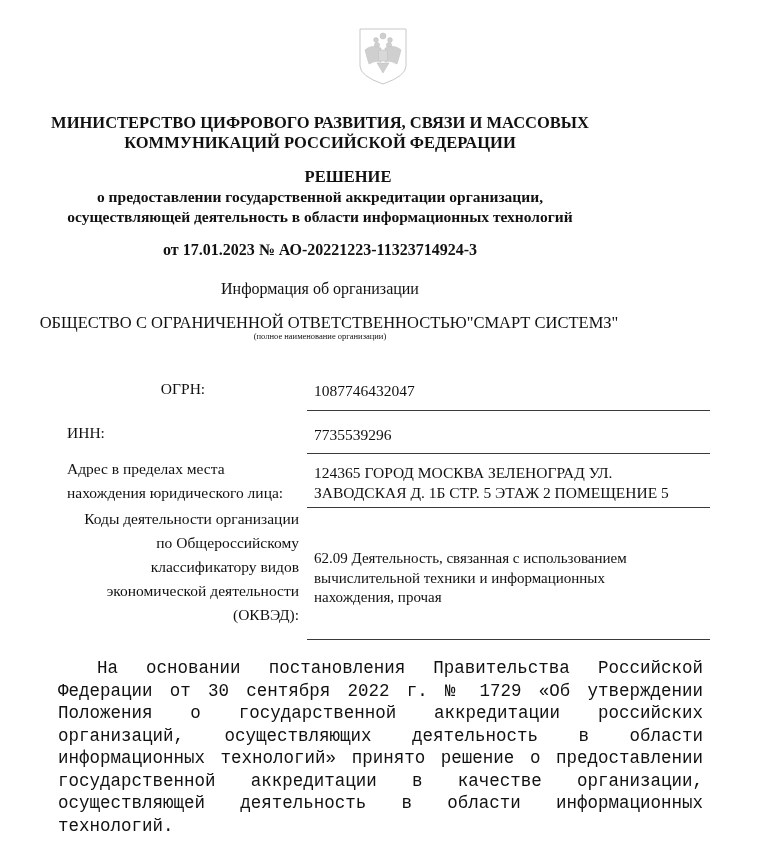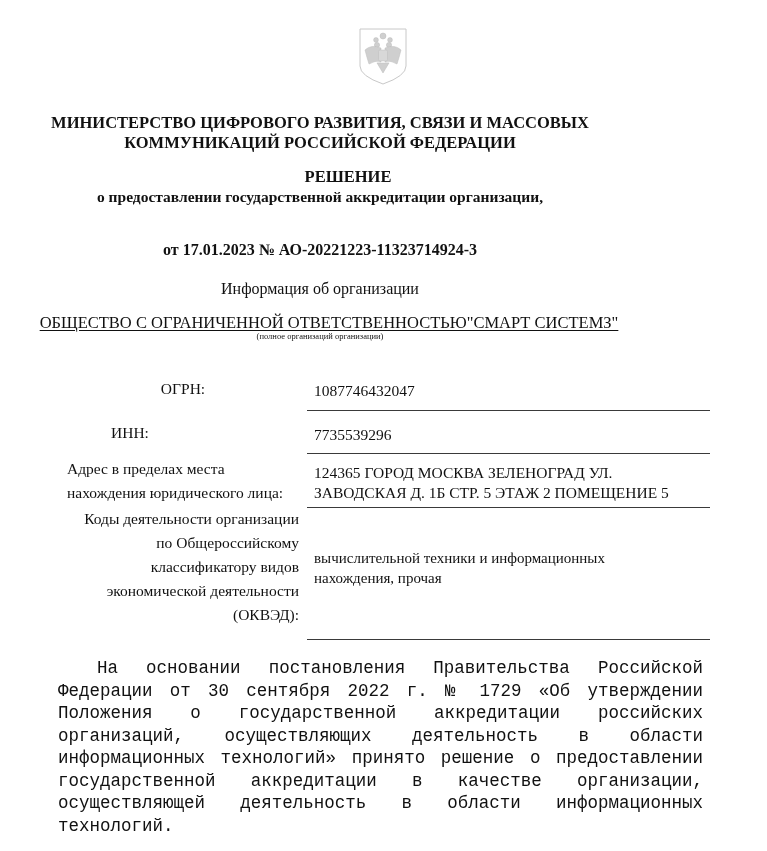--- a/index.html
+++ b/index.html
@@ -51,21 +51,20 @@
       top: 279px;
       font-size: 16px;
       line-height: 20px;
     }
     .org-name {
       top: 313px;
       font-size: 16.5px;
       line-height: 20px;
     }
     .org-name span {
-      text-decoration: underline;
       text-underline-offset: 2px;
       margin-left: 18px;
     }
     .org-name-caption {
       top: 331px;
       font-size: 8.5px;
       line-height: 10px;
     }
 
     .label {
@@ -124,34 +123,35 @@
 </div>
 
 <div class="abs center ministry">
   <div>МИНИСТЕРСТВО ЦИФРОВОГО РАЗВИТИЯ, СВЯЗИ И МАССОВЫХ</div>
   <div>КОММУНИКАЦИЙ РОССИЙСКОЙ ФЕДЕРАЦИИ</div>
 </div>
 
 <div class="abs center decision-title">РЕШЕНИЕ</div>
 <div class="abs center decision-subtitle">
   <div>о предоставлении государственной аккредитации организации,</div>
+  <div>осуществляющей деятельность в области информационных технологий</div>
 </div>
 <div class="abs center decision-number">от 17.01.2023 № АО-20221223-11323714924-3</div>
 
 <div class="abs center org-info-heading">Информация об организации</div>
 <div class="abs center org-name">
   <span>ОБЩЕСТВО С ОГРАНИЧЕННОЙ ОТВЕТСТВЕННОСТЬЮ"СМАРТ СИСТЕМЗ"</span>
 </div>
-<div class="abs center org-name-caption">(полное организаций организации)</div>
+<div class="abs center org-name-caption">(полное наименование организации)</div>
 
 <div class="abs label" style="top:377px;text-align:center;">ОГРН:</div>
 <div class="abs value" style="top:381px;">1087746432047</div>
 <div class="abs rule" style="top:410px;"></div>
 
-<div class="abs label" style="top:421px;margin-left:44px;">ИНН:</div>
+<div class="abs label" style="top:421px;">ИНН:</div>
 <div class="abs value" style="top:425px;">7735539296</div>
 <div class="abs rule" style="top:453px;"></div>
 
 <div class="abs label" style="top:457px;">
   <div>Адрес в пределах места</div>
   <div>нахождения юридического лица:</div>
 </div>
 <div class="abs value" style="top:463px;">
   <div>124365 ГОРОД МОСКВА ЗЕЛЕНОГРАД УЛ.</div>
   <div>ЗАВОДСКАЯ Д. 1Б СТР. 5 ЭТАЖ 2 ПОМЕЩЕНИЕ 5</div>
@@ -159,18 +159,19 @@
 <div class="abs rule" style="top:507px;"></div>
 
 <div class="abs label" style="top:507px;text-align:right;">
   <div>Коды деятельности организации</div>
   <div>по Общероссийскому</div>
   <div>классификатору видов</div>
   <div>экономической деятельности</div>
   <div>(ОКВЭД):</div>
 </div>
 <div class="abs value" style="top:549px; font-size:15px; line-height:19.5px;">
+  <div>62.09 Деятельность, связанная с использованием</div>
   <div>вычислительной техники и информационных</div>
   <div>нахождения, прочая</div>
 </div>
 <div class="abs rule" style="top:639px;"></div>
 
 <div class="abs paragraph">На основании постановления Правительства Российской Федерации от 30 сентября 2022 г. № 1729 «Об утверждении Положения о государственной аккредитации российских организаций, осуществляющих деятельность в области информационных технологий» принято решение о предоставлении государственной аккредитации в качестве организации, осуществляющей деятельность в области информационных технологий.</div>
 
 </body></html>

